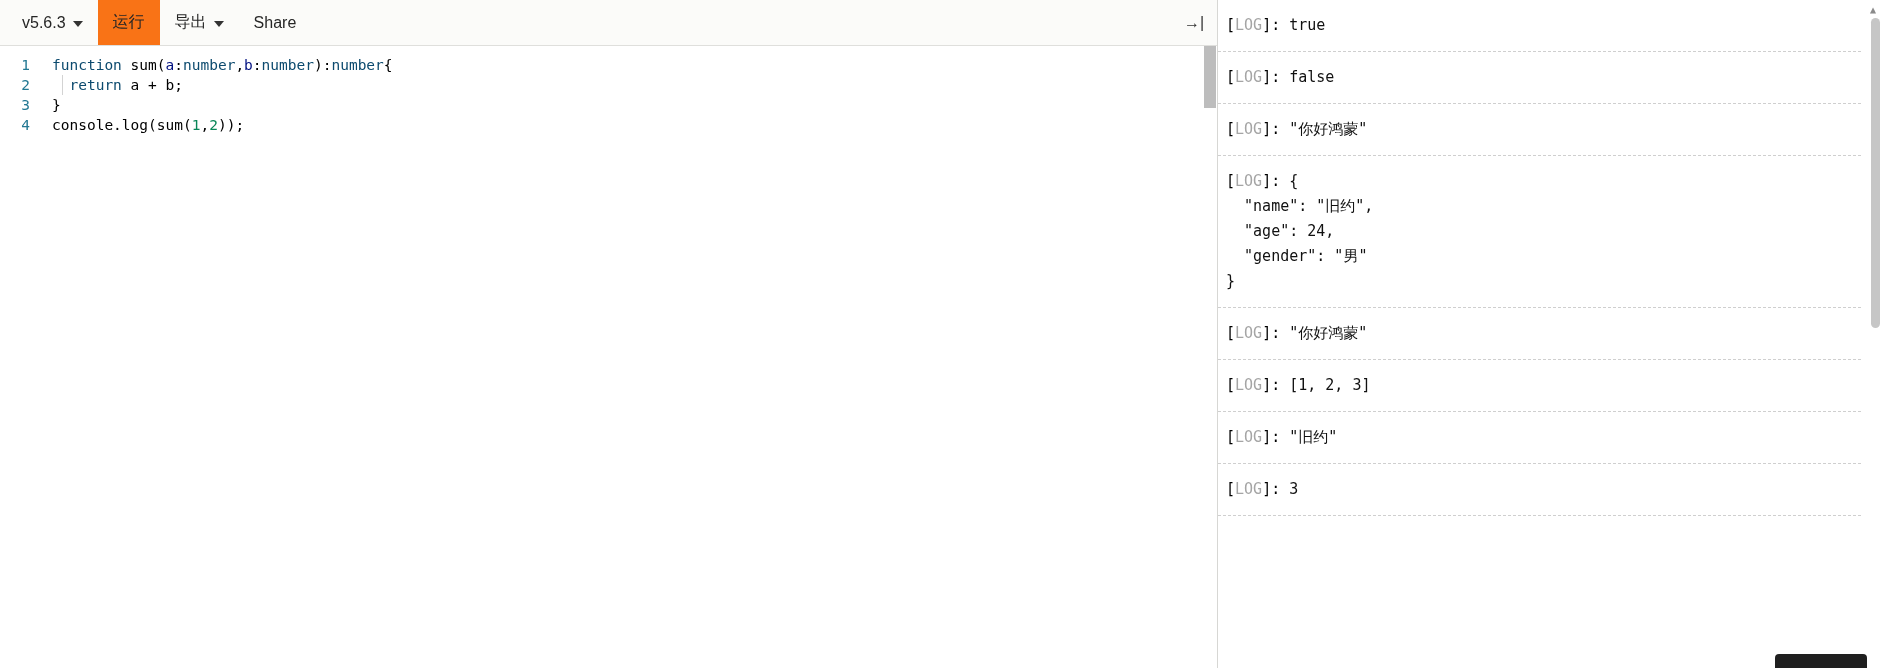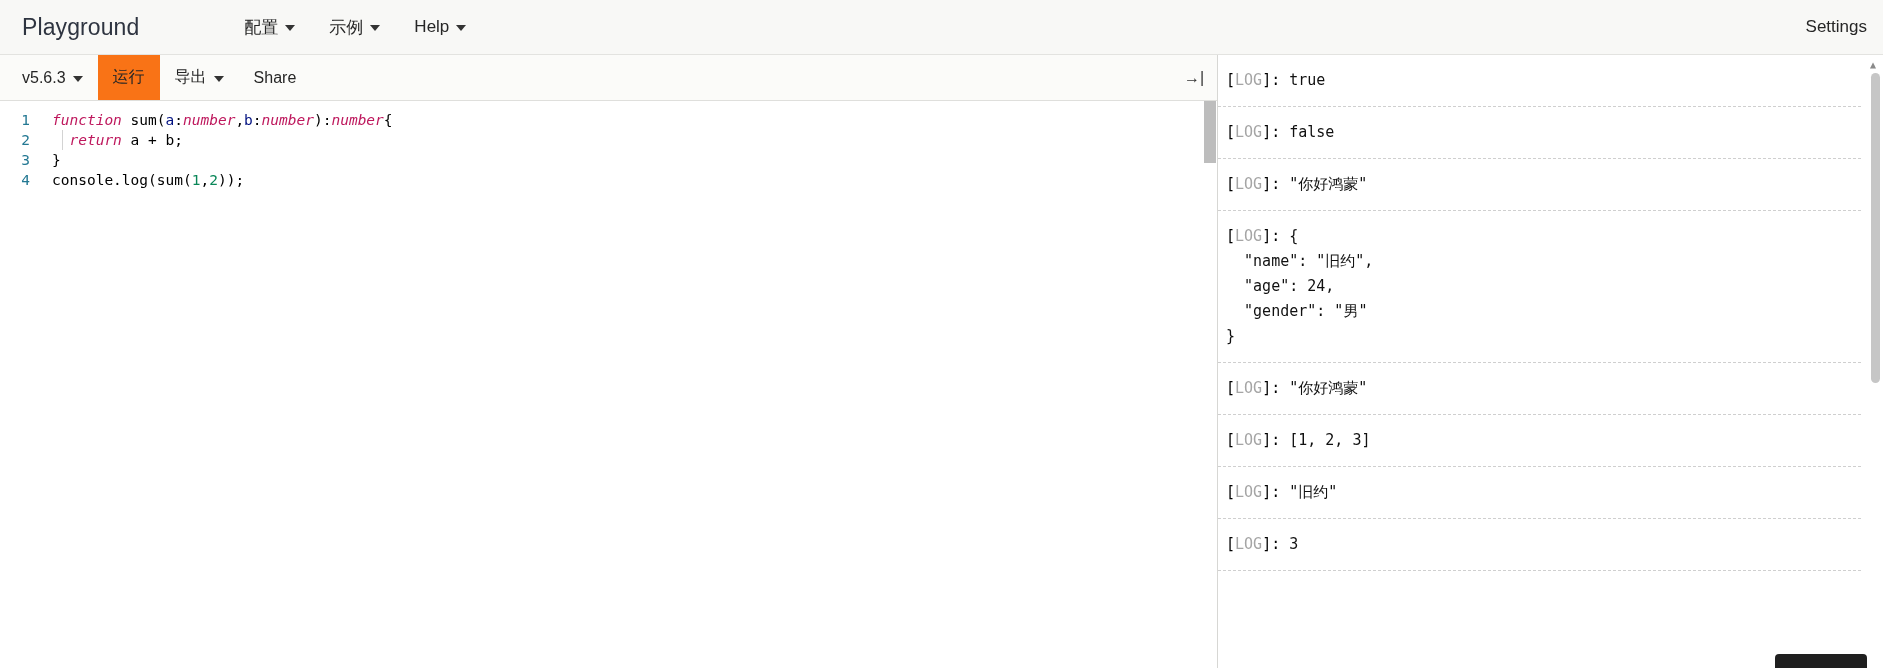--- a/index.html
+++ b/index.html
@@ -79,21 +79,21 @@
     font-family: "DejaVu Sans Mono", monospace;
   }
   .code-lines { padding-top: 9px; }
   .code-line { height: 20px; display: flex; align-items: center; font-size: 14.5px; }
   .ln {
     width: 52px; min-width: 52px; text-align: right;
     color: #237893; padding-right: 22px; font-size: 14.5px;
     user-select: none;
   }
   .ctext { white-space: pre; color: #000; }
-  .kw { color: #be185d; font-style: italic; }
+  .kw { color: #0c4a6e; }
   .fn { color: #000; }
   .num { color: #098658; }
   .pl { color: #000; }
   .ident { color: #001080; }
   .indent-guide {
     position: absolute; left: 62px; width: 1px; height: 20px;
     background: #d3d3d3;
   }
   .ed-scroll {
     position: absolute; right: 0; top: 0; width: 14px; height: 100%;
@@ -151,38 +151,20 @@
   .bottom-nub {
     position: absolute; right: 16px; bottom: 0; width: 92px; height: 14px;
     background: #1f1f1f; border-radius: 4px 4px 0 0;
   }
 </style>
 </head>
 <body>
 
 <div class="app">
 
-  <div class="header">
-    <div class="brand">Playground</div>
-    <div class="nav">
-      <div class="nav-item">
-        <span>配置</span>
-        <span class="caret"></span>
-      </div>
-      <div class="nav-item">
-        <span>示例</span>
-        <span class="caret"></span>
-      </div>
-      <div class="nav-item">
-        <span>Help</span>
-        <span class="caret"></span>
-      </div>
-    </div>
-    <div class="settings">Settings</div>
-  </div>
 
   <div class="body">
 
     <div class="left-pane">
 
       <div class="toolbar">
         <div class="tb-item first">
           <span>v5.6.3</span>
           <span class="caret"></span>
         </div>

